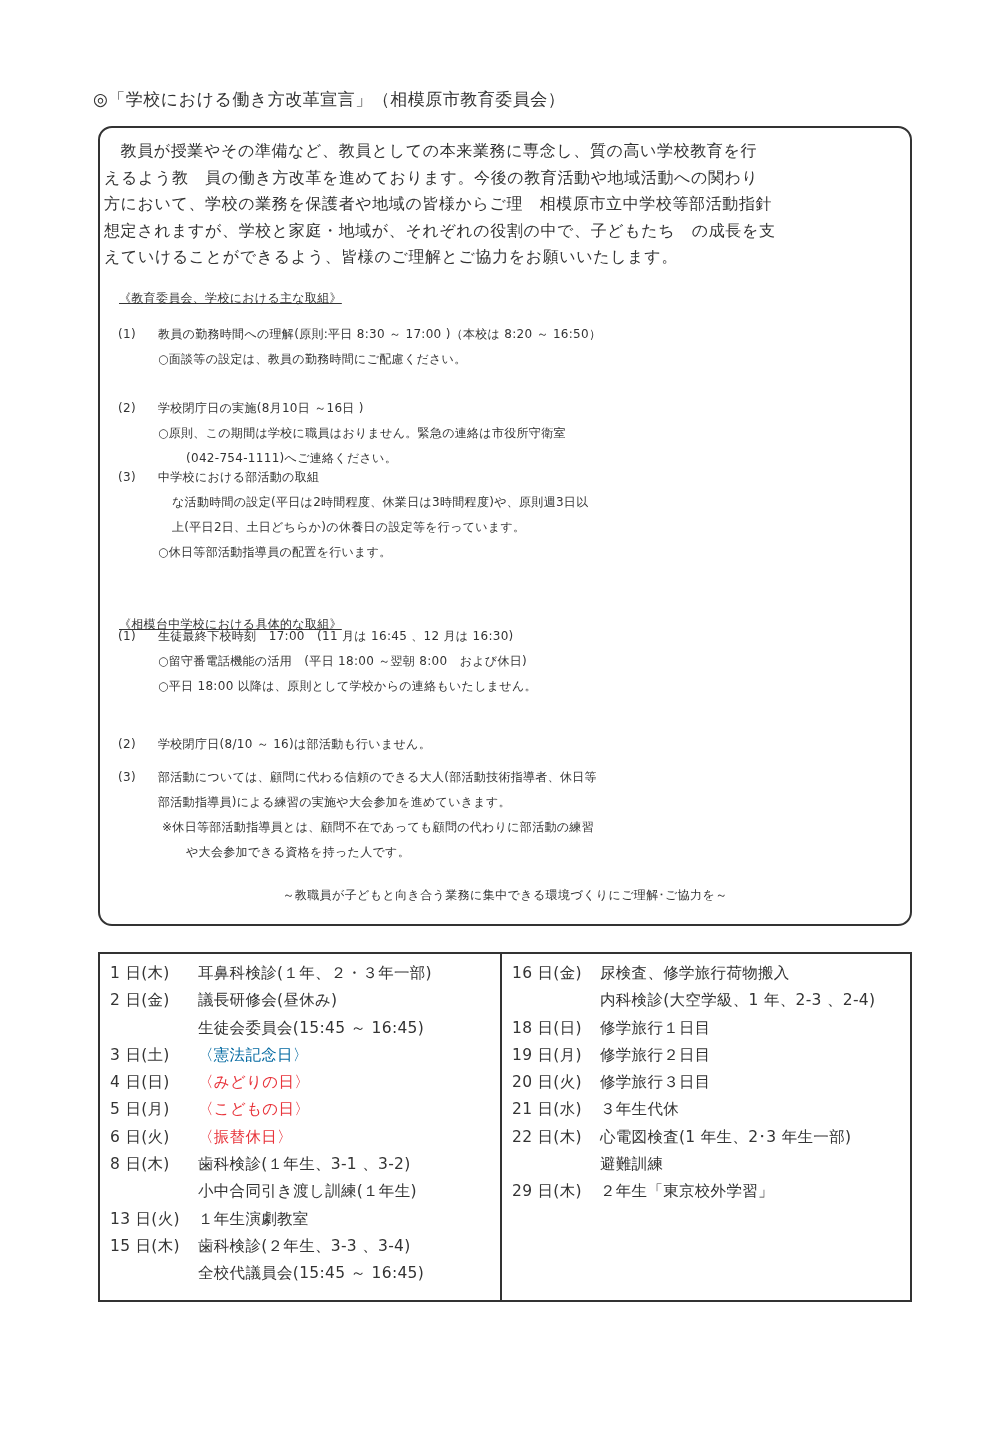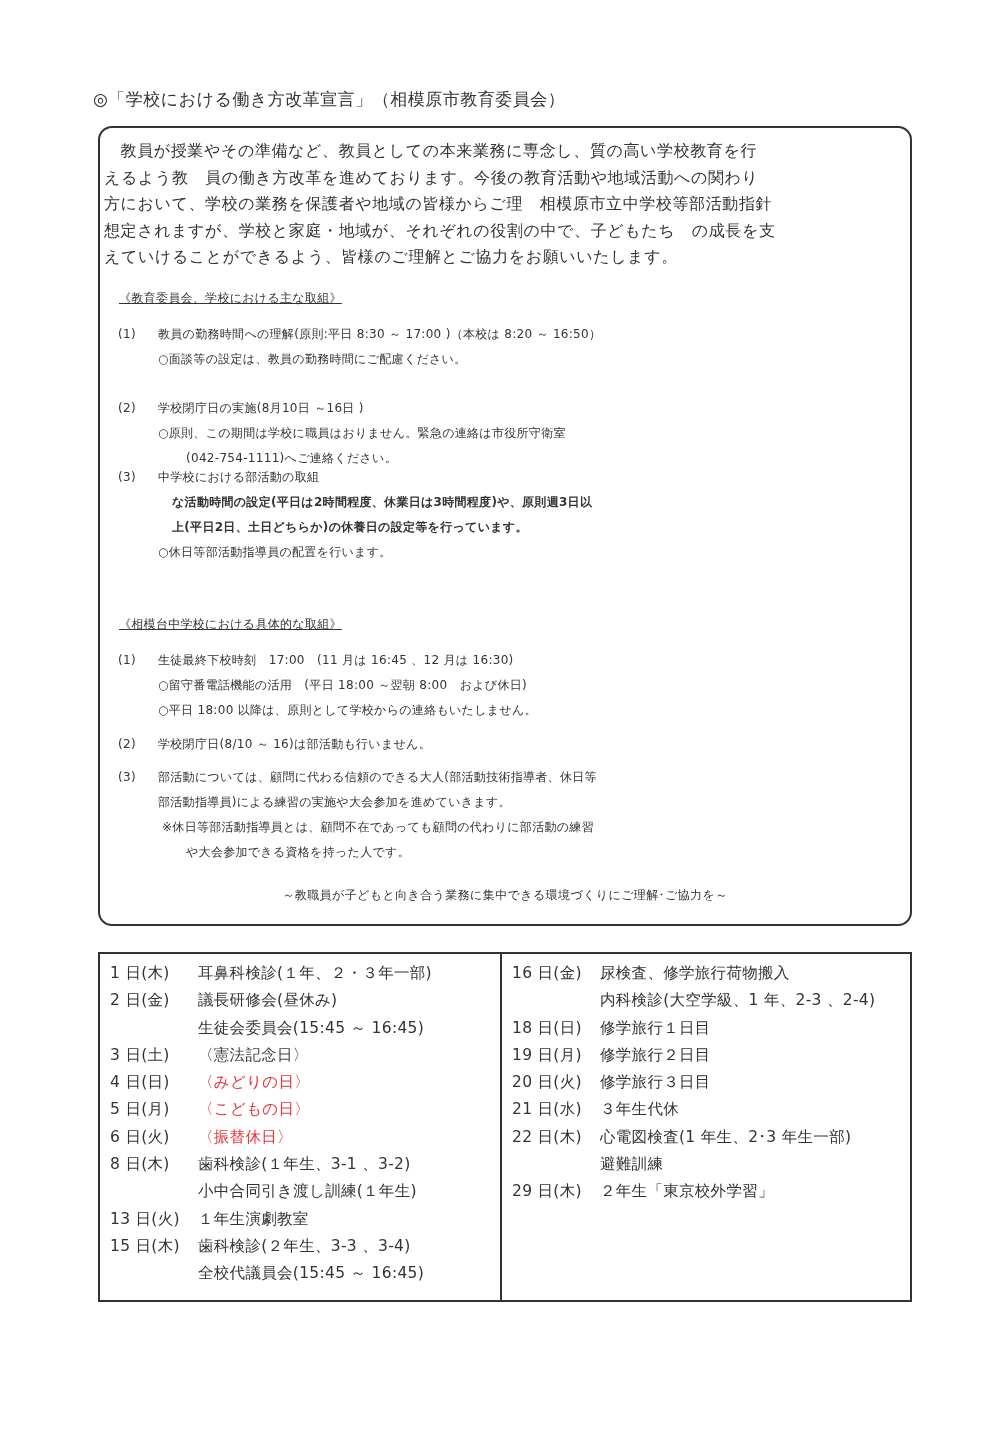--- a/index.html
+++ b/index.html
@@ -23,21 +23,21 @@
   .intro p { margin: 0; white-space: nowrap; }
   .sec-head {
     position: absolute; left: 119px; font-size: 12px; color: #333; letter-spacing: 0.3px; text-decoration: underline;
   }
   .item {
     position: absolute; left: 118px; font-size: 12px; line-height: 25px; color: #333;
     letter-spacing: 0.3px; white-space: nowrap;
   }
   .item .num { display: inline-block; width: 40px; }
   .sub { padding-left: 40px; }
-  .sub2 { padding-left: 54px; font-weight: bold; }
+  .sub2 { padding-left: 54px; }
   .sub3 { padding-left: 68px; }
   .sub-note { padding-left: 44px; }
   .closing {
     position: absolute; left: 98px; width: 814px; top: 887px; text-align: center;
     font-size: 12px; color: #333; letter-spacing: 0.4px;
   }
   .cal {
     position: absolute; left: 98px; top: 952px; width: 814px; height: 350px;
     border: 2px solid #333; box-sizing: border-box; display: flex;
   }
@@ -81,21 +81,21 @@
 
 <div class="item" style="top:465px;">
   <div><span class="num">(3)</span><span>中学校における部活動の取組</span></div>
   <div class="sub2">な活動時間の設定(平日は2時間程度、休業日は3時間程度)や、原則週3日以</div>
   <div class="sub2">上(平日2日、土日どちらか)の休養日の設定等を行っています。</div>
   <div class="sub">○休日等部活動指導員の配置を行います。</div>
 </div>
 
 <div class="sec-head" style="top:616px;">《相模台中学校における具体的な取組》</div>
 
-<div class="item" style="top:648px;">
+<div class="item" style="top:624px;">
   <div><span class="num">(1)</span><span>生徒最終下校時刻　17:00　(11 月は 16:45 、12 月は 16:30)</span></div>
   <div class="sub">○留守番電話機能の活用　(平日 18:00 ～翌朝 8:00　および休日)</div>
   <div class="sub">○平日 18:00 以降は、原則として学校からの連絡もいたしません。</div>
 </div>
 
 <div class="item" style="top:732px;">
   <div><span class="num">(2)</span><span>学校閉庁日(8/10 ～ 16)は部活動も行いません。</span></div>
 </div>
 
 <div class="item" style="top:765px;">
@@ -118,21 +118,21 @@
       <div class="cal-row">
         <span class="cal-date">2 日(金)</span>
         <div class="cal-ev-wrap">
           <span class="cal-ev">議長研修会(昼休み)</span>
           <span class="cal-ev">生徒会委員会(15:45 ～ 16:45)</span>
         </div>
       </div>
       <div class="cal-row">
         <span class="cal-date">3 日(土)</span>
         <div class="cal-ev-wrap">
-          <span class="cal-ev holiday" style="color: #404040;">〈憲法記念日〉</span>
+          <span class="cal-ev holiday" style="color: #0369a1;">〈憲法記念日〉</span>
         </div>
       </div>
       <div class="cal-row">
         <span class="cal-date">4 日(日)</span>
         <div class="cal-ev-wrap">
           <span class="cal-ev holiday" style="color: rgb(232, 51, 58);">〈みどりの日〉</span>
         </div>
       </div>
       <div class="cal-row">
         <span class="cal-date">5 日(月)</span>

